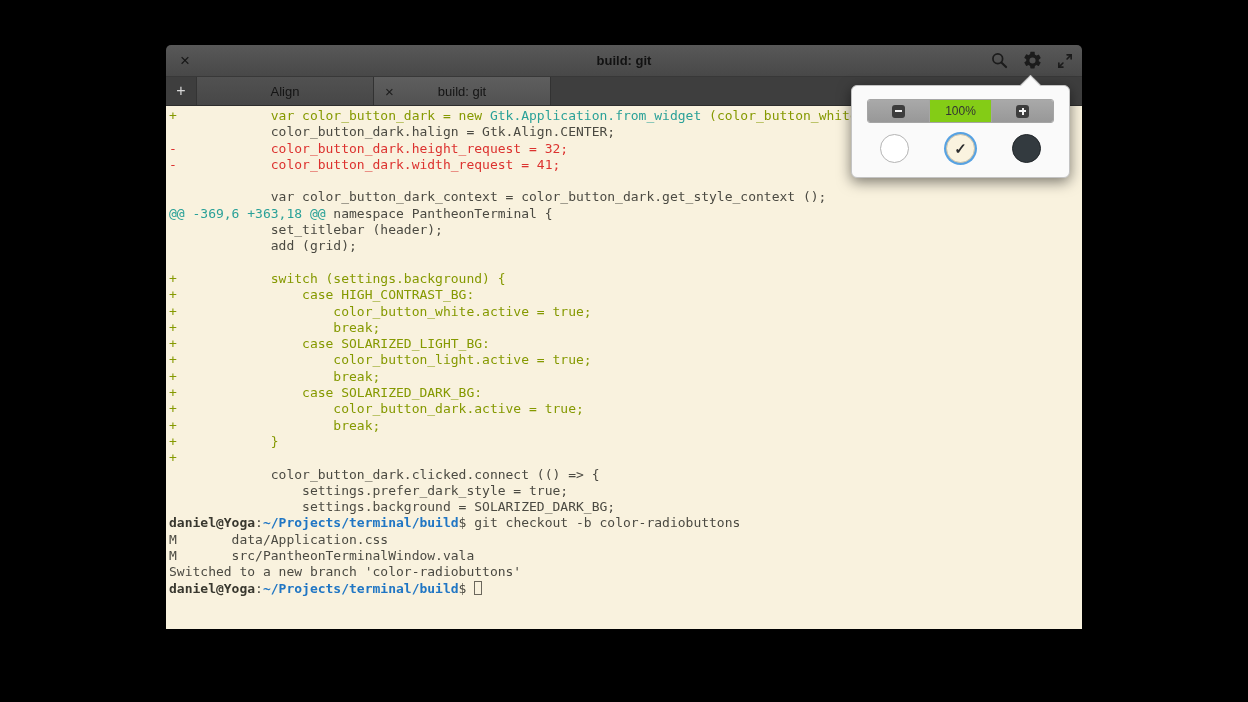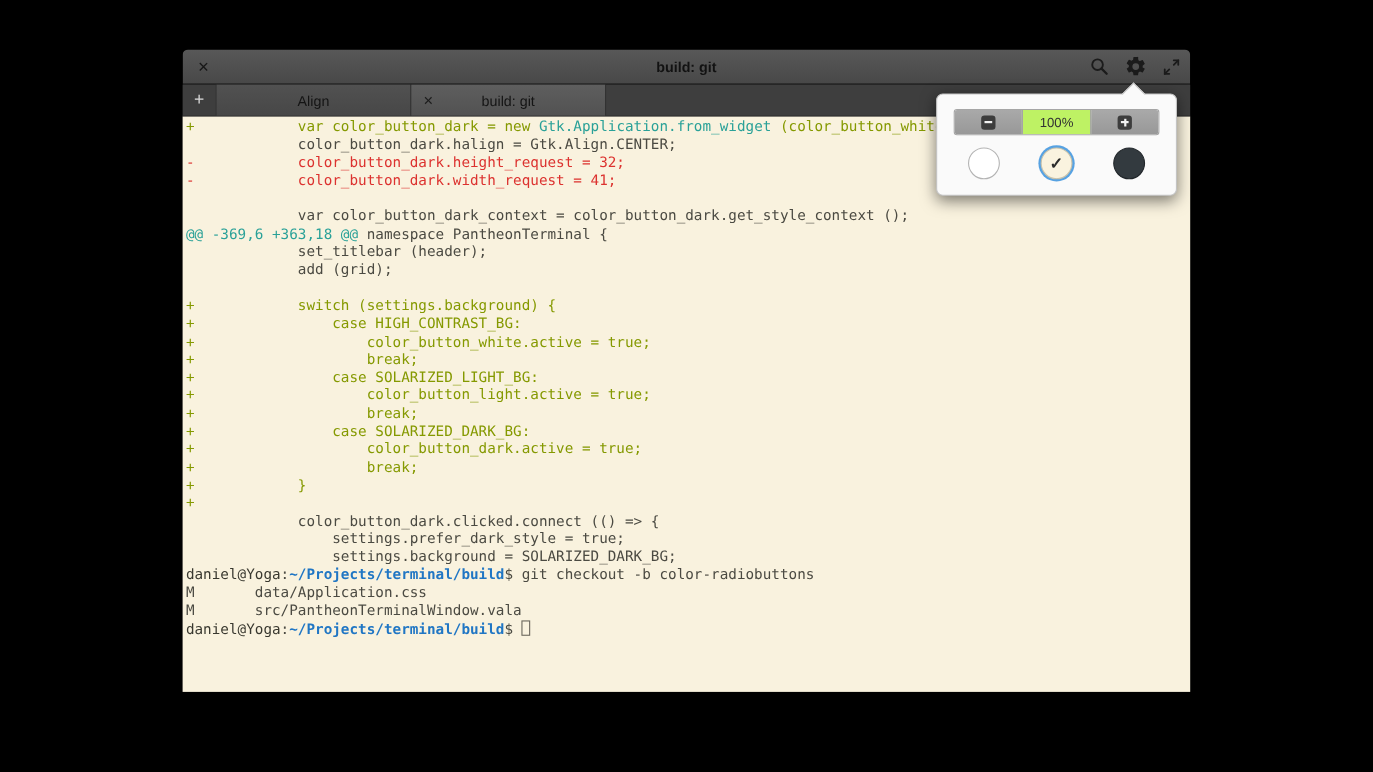--- a/index.html
+++ b/index.html
@@ -43,38 +43,38 @@
               background:var(--terminal-bg);
               font-family:"DejaVu Sans Mono", monospace;
               font-size:13px; line-height:16.3px;
               padding:2px 0 0 3px; overflow:hidden; }
   .tline { white-space:pre; height:16.3px; }
   .c-add  { color:var(--add); }
   .c-del  { color:var(--del); }
   .c-hunk { color:var(--hunk); }
   .c-fn   { color:var(--fn); }
   .c-ctx  { color:var(--context); }
-  .c-user { color:var(--user); font-weight:normal; }
+  .c-user { color:var(--user); font-weight:bold; }
   .c-path { color:var(--path); font-weight:bold; }
   .cursor { display:inline-block; width:8px; height:14px; margin-bottom:-2px;
             border:1px solid #6b675c; background:transparent; }
 
   
   .popover { position:absolute; left:851px; top:85px; width:219px; height:93px;
              background:#fafafa; border:1px solid #c3c3c3; border-radius:6px;
              box-shadow:0 4px 14px rgba(0,0,0,.5); z-index:20; }
   .popover-arrow { position:absolute; top:-8px; left:171px; width:15px; height:15px;
                    background:#fafafa; border-left:1px solid #c3c3c3; border-top:1px solid #c3c3c3;
                    transform:rotate(45deg); }
   .zoom { position:absolute; left:15px; right:15px; top:13px; height:24px;
           display:flex; border:1px solid #a5a5a5; border-radius:3px; overflow:hidden; }
   .zoom-btn { flex:1; display:flex; align-items:center; justify-content:center;
               background:linear-gradient(#a9a9a9,#989898); }
   .zoom-level { flex:1; display:flex; align-items:center; justify-content:center;
-                background:#bef264; border-left:1px solid #a5a5a5; border-right:1px solid #a5a5a5;
+                background:#84cc16; border-left:1px solid #a5a5a5; border-right:1px solid #a5a5a5;
                 font-size:12px; color:#333; }
   .zicon { width:13px; height:13px; background:#3d3d3d; border-radius:3px; position:relative; }
   .zicon::before { content:""; position:absolute; left:3px; right:3px; top:5.5px; height:2px;
                    background:#f2f2f2; }
   .zicon.plus::after { content:""; position:absolute; top:3px; bottom:3px; left:5.5px; width:2px;
                        background:#f2f2f2; }
   .theme-row { position:absolute; left:0; right:0; top:48px;
                display:flex; justify-content:center; gap:37px; }
   .swatch { width:29px; height:29px; border-radius:50%; }
   .swatch.white { background:#ffffff; border:1px solid #b4b4b4; }
@@ -163,20 +163,21 @@
         <div class="tline"><span class="c-add">+                    color_button_dark.active = true;</span></div>
         <div class="tline"><span class="c-add">+                    break;</span></div>
         <div class="tline"><span class="c-add">+            }</span></div>
         <div class="tline"><span class="c-add">+</span></div>
         <div class="tline"><span class="c-ctx">             color_button_dark.clicked.connect (() =&gt; {</span></div>
         <div class="tline"><span class="c-ctx">                 settings.prefer_dark_style = true;</span></div>
         <div class="tline"><span class="c-ctx">                 settings.background = SOLARIZED_DARK_BG;</span></div>
         <div class="tline"><span class="c-user">daniel@Yoga</span><span class="c-ctx">:</span><span class="c-path">~/Projects/terminal/build</span><span class="c-ctx">$ git checkout -b color-radiobuttons</span></div>
         <div class="tline"><span class="c-ctx">M       data/Application.css</span></div>
         <div class="tline"><span class="c-ctx">M       src/PantheonTerminalWindow.vala</span></div>
+        <div class="tline"><span class="c-ctx">Switched to a new branch 'color-radiobuttons'</span></div>
         <div class="tline"><span class="c-user">daniel@Yoga</span><span class="c-ctx">:</span><span class="c-path">~/Projects/terminal/build</span><span class="c-ctx">$ </span><span class="cursor"></span></div>
       </div>
   </div>
 
 </div>
 
 <div class="popover">
   <div class="popover-arrow"></div>
 
   <div class="zoom">

